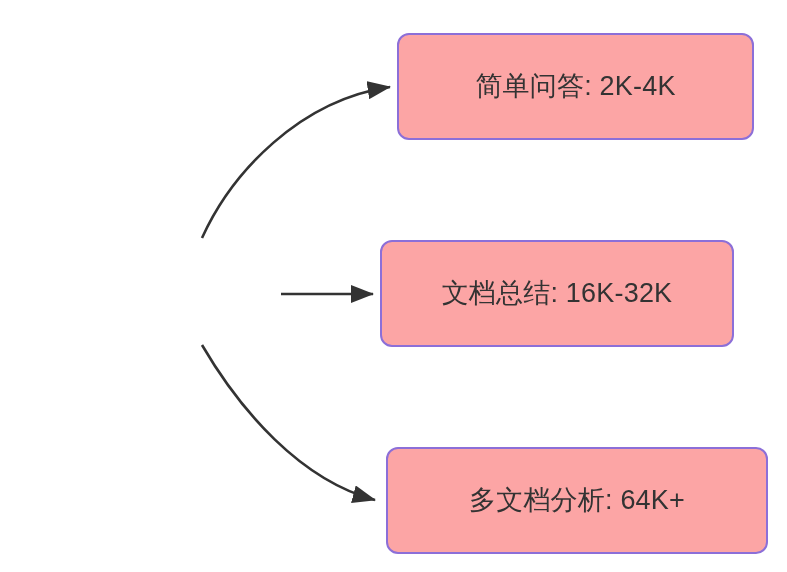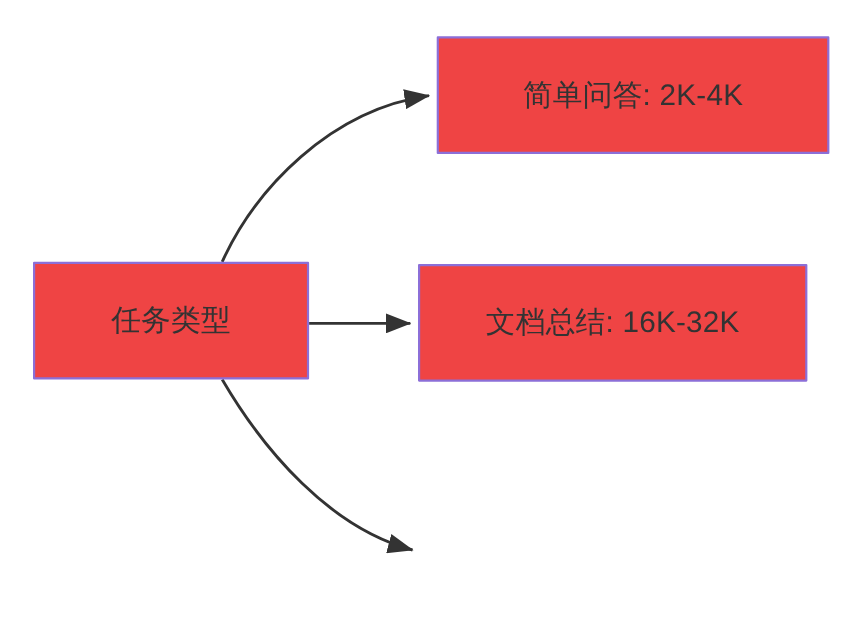--- a/index.html
+++ b/index.html
@@ -19,23 +19,23 @@
     position: absolute;
     left: 0;
     top: 0;
     width: 787px;
     height: 572px;
     pointer-events: none;
   }
   .node {
     position: absolute;
     box-sizing: border-box;
-    background: #ef4444;
+    background: #fca5a5;
     border: 2px solid #8c6fd8;
-    border-radius: 1px;
+    border-radius: 12px;
     display: flex;
     align-items: center;
     justify-content: center;
     text-align: center;
   }
   .node-label {
     color: #333333;
     font-size: 27px;
     line-height: 1.2;
     letter-spacing: 0.2px;
@@ -58,26 +58,26 @@
       </marker>
     </defs>
 
     <path d="M 202,238 C 232,172 300,100 390,87" fill="none" stroke="#333333" stroke-width="2.6" marker-end="url(#arrowhead)"></path>
 
     <path d="M 281,294 L 373,294" fill="none" stroke="#333333" stroke-width="2.6" marker-end="url(#arrowhead)"></path>
 
     <path d="M 202,345 C 240,410 300,480 375,500" fill="none" stroke="#333333" stroke-width="2.6" marker-end="url(#arrowhead)"></path>
   </svg>
 
-  <div class="node" id="node-source">
-    <span class="node-label">任务类型</span>
-  </div>
 
   <div class="node" id="node-simple">
     <span class="node-label">简单问答: 2K-4K</span>
   </div>
 
   <div class="node" id="node-doc">
     <span class="node-label">文档总结: 16K-32K</span>
   </div>
 
+  <div class="node" id="node-multidoc">
+    <span class="node-label">多文档分析: 64K+</span>
+  </div>
 
 </div>
 
 </body></html>

